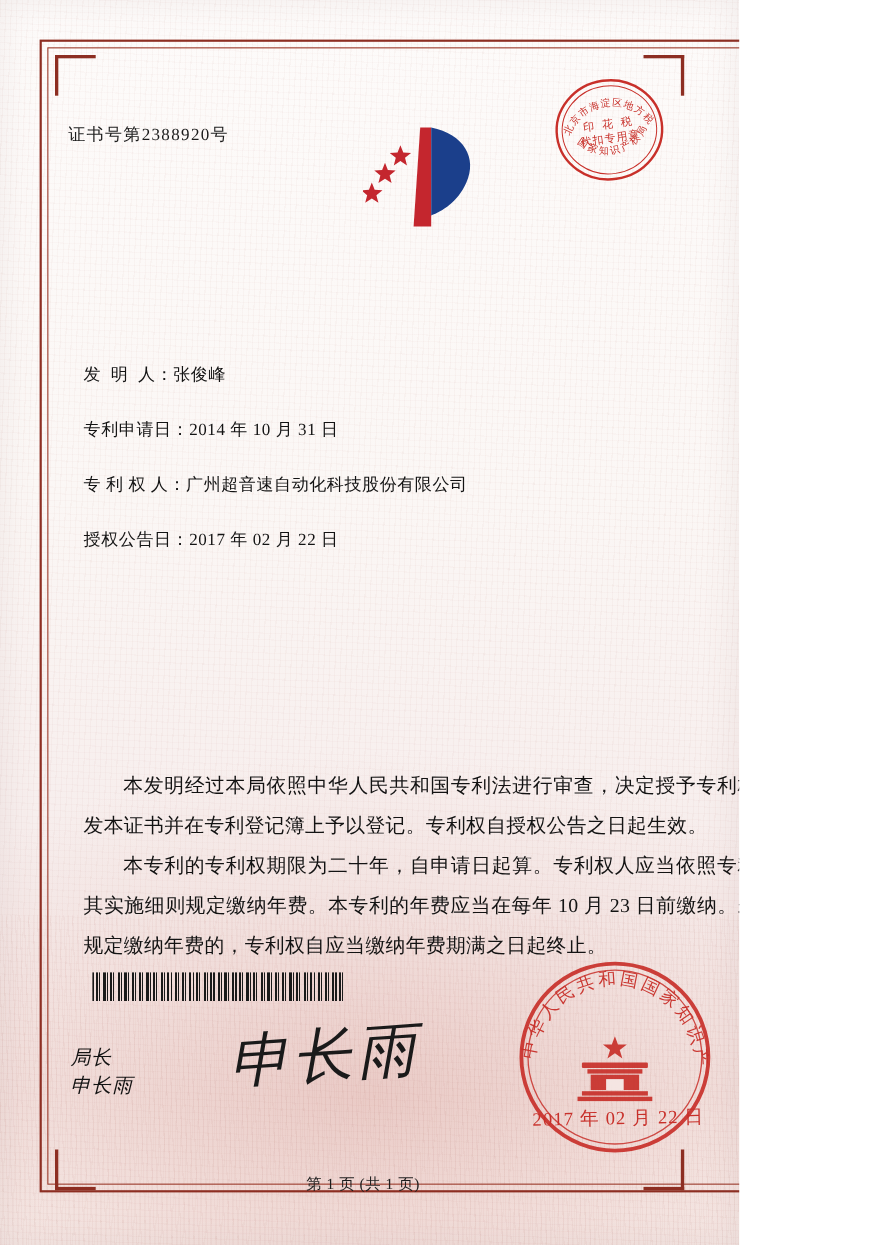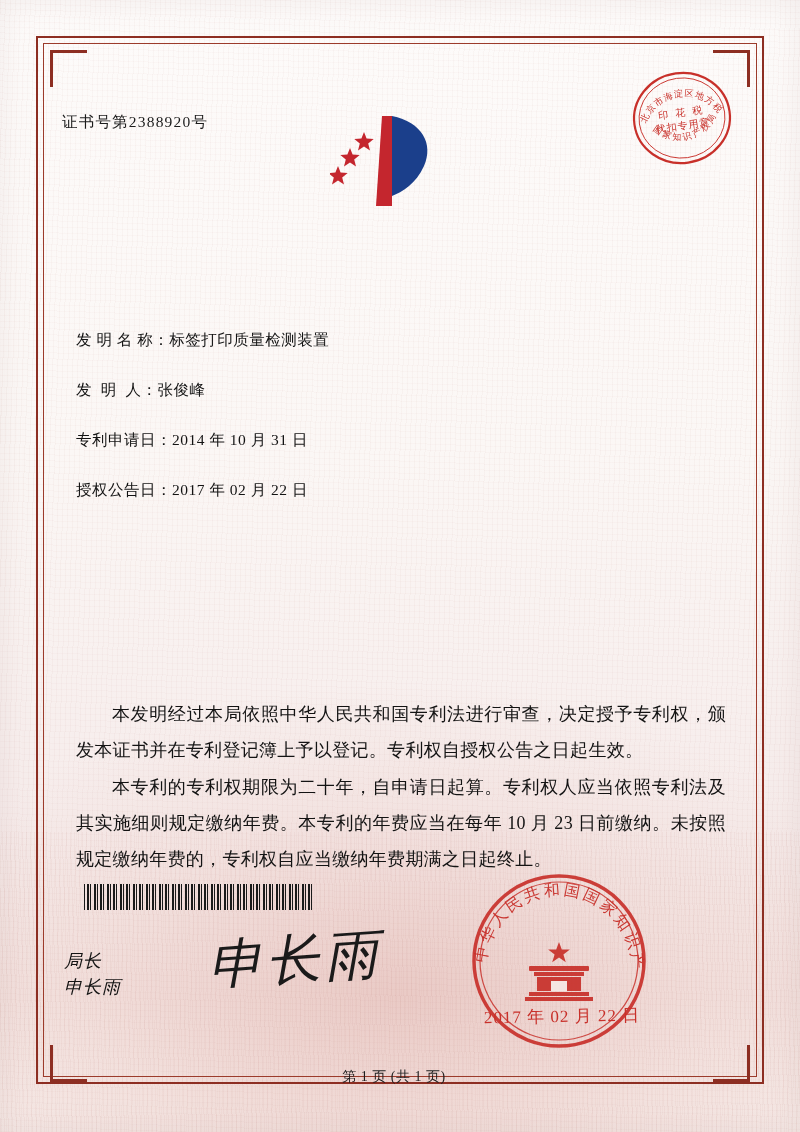--- a/index.html
+++ b/index.html
@@ -8,21 +8,21 @@
     background: #ffffff;
   }
   body {
     width: 800px;
     height: 1132px;
     font-family: "Liberation Serif", serif;
     overflow: hidden;
   }
   .page {
     position: relative;
-    width: 800px;
+    width: 672px;
     height: 1132px;
     background:
       radial-gradient(ellipse 680px 420px at 50% 88%, rgba(226,182,176,0.55) 0%, rgba(235,205,200,0.28) 45%, rgba(250,246,244,0.02) 75%),
       linear-gradient(180deg, #fdfbfa 0%, #fbf7f5 40%, #f6eceb 72%, #f3e3e0 88%, #f7ece9 100%);
     overflow: hidden;
   }
   
   .texture {
     position: absolute;
     inset: 0;
@@ -271,30 +271,30 @@
       </g>
       <path d="M52 8 L62 8 L62 98 L46 98 Z" fill="#c4262e"></path>
       <path d="M62 8 C 92 14, 104 36, 94 58 C 86 76, 72 84, 62 88 Z" fill="#1b3f8b"></path>
       <path d="M62 30 C 78 34, 84 46, 78 58 C 74 66, 67 70, 62 72 Z" fill="#f7f2ef" opacity="0.0"></path>
     </svg>
   </div>
 
 
   <div class="fields">
     <div class="field-row">
-      <span class="field-label">发 明 名 称：</span>
-      <span class="field-value">标签打印质量检测装置</span>
-    </div>
-    <div class="field-row">
       <span class="field-label">发  明  人：</span>
       <span class="field-value">张俊峰</span>
     </div>
     <div class="field-row">
       <span class="field-label">专利申请日：</span>
       <span class="field-value">2014 年 10 月 31 日</span>
+    </div>
+    <div class="field-row">
+      <span class="field-label">专 利 权 人：</span>
+      <span class="field-value">广州超音速自动化科技股份有限公司</span>
     </div>
     <div class="field-row">
       <span class="field-label">授权公告日：</span>
       <span class="field-value">2017 年 02 月 22 日</span>
     </div>
   </div>
 
   <div class="body-text">
     <p>本发明经过本局依照中华人民共和国专利法进行审查，决定授予专利权，颁发本证书并在专利登记簿上予以登记。专利权自授权公告之日起生效。</p>
     <p>本专利的专利权期限为二十年，自申请日起算。专利权人应当依照专利法及其实施细则规定缴纳年费。本专利的年费应当在每年 10 月 23 日前缴纳。未按照规定缴纳年费的，专利权自应当缴纳年费期满之日起终止。</p>

